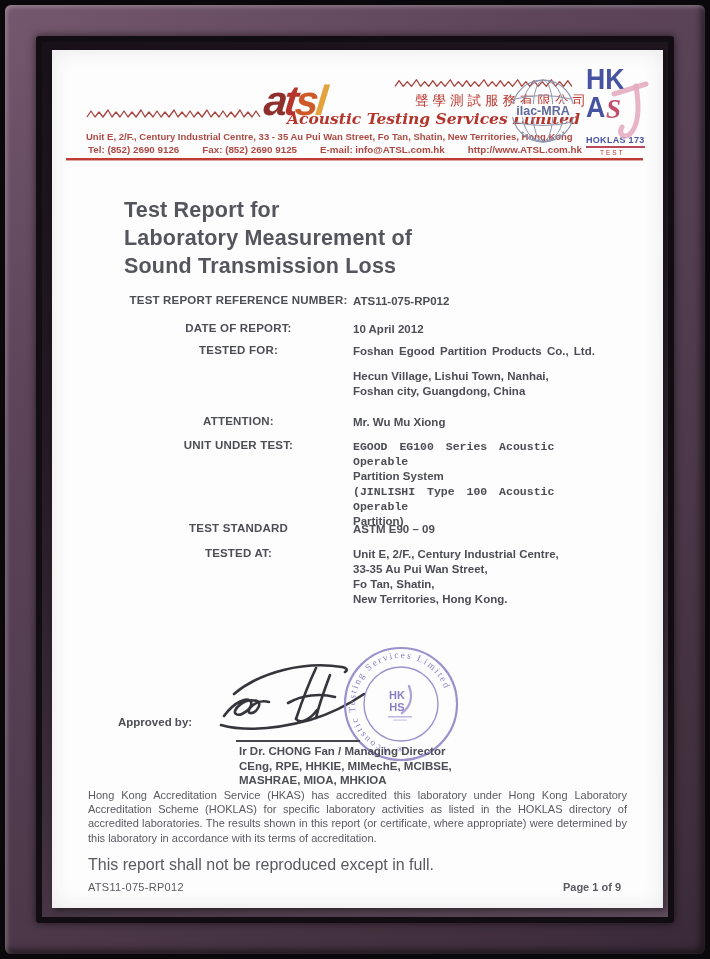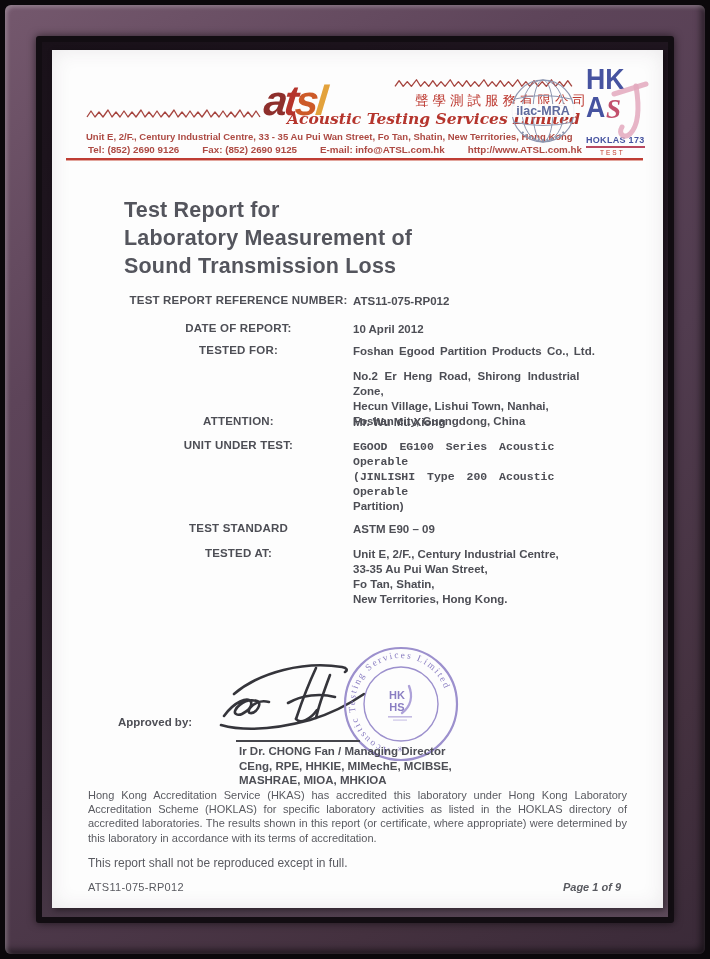--- a/index.html
+++ b/index.html
@@ -88,23 +88,23 @@
   .sig-svg{position:absolute;left:166px;top:602px;}
   .stamp{position:absolute;left:289px;top:594px;opacity:.92;}
   .approved-by{position:absolute;left:66px;top:666px;color:#4d4e55;font-size:11.5px;font-weight:bold;}
   .sig-rule{position:absolute;left:184px;top:690px;width:124px;height:2px;background:#45454b;}
   .approver{position:absolute;left:187px;top:694px;color:#4d4e55;font-size:11.5px;font-weight:bold;line-height:14.5px;}
   
   .accred{
     position:absolute;left:36px;top:738px;width:539px;
     color:#595a60;font-size:11px;line-height:14.2px;text-align:justify;
   }
-  .notice{position:absolute;left:36px;top:806px;color:#595a60;font-size:12px;}
+  .notice{position:absolute;left:36px;top:806px;color:#595a60;font-size:16px;}
   .ref{position:absolute;left:36px;top:831px;color:#595a60;font-size:11px;letter-spacing:.3px;}
-  .page{position:absolute;right:42px;top:831px;color:#595a60;font-size:11px;font-weight:bold;font-style:italic;}
+  .page{position:absolute;right:42px;top:831px;color:#595a60;font-size:11px;font-weight:bold;}
 </style>
 </head>
 <body>
 
 <div class="frame-face"></div>
 <div class="frame-line"></div>
 <div class="frame-mat"></div>
 
 <div class="paper">
 
@@ -174,36 +174,36 @@
   </div>
   <div class="frow r2">
     <div class="lbl">TESTED FOR:</div>
     <div class="val">
         <div class="ws2">Foshan Egood Partition Products Co., Ltd.</div>
       </div>
   </div>
   <div class="frow r3">
     <div class="lbl"></div>
     <div class="val">
-      <div class="ws3">No.2 Er Heng Road, Shirong Industrial Zone,</div>
       <div>Hecun Village, Lishui Town, Nanhai,</div>
       <div>Foshan city, Guangdong, China</div>
     </div>
   </div>
   <div class="frow r4">
     <div class="lbl">ATTENTION:</div>
     <div class="val">
         <div>Mr. Wu Mu Xiong</div>
       </div>
   </div>
   <div class="frow r5">
     <div class="lbl">UNIT UNDER TEST:</div>
     <div class="val">
       <div class="ws5">EGOOD EG100 Series Acoustic Operable</div>
-      <div class="ws5">(JINLISHI Type 200 Acoustic Operable</div>
+      <div>Partition System</div>
+      <div class="ws5">(JINLISHI Type 100 Acoustic Operable</div>
       <div>Partition)</div>
     </div>
   </div>
   <div class="frow r6">
     <div class="lbl">TEST STANDARD</div>
     <div class="val">
         <div>ASTM E90 – 09</div>
       </div>
   </div>
   <div class="frow r7">

